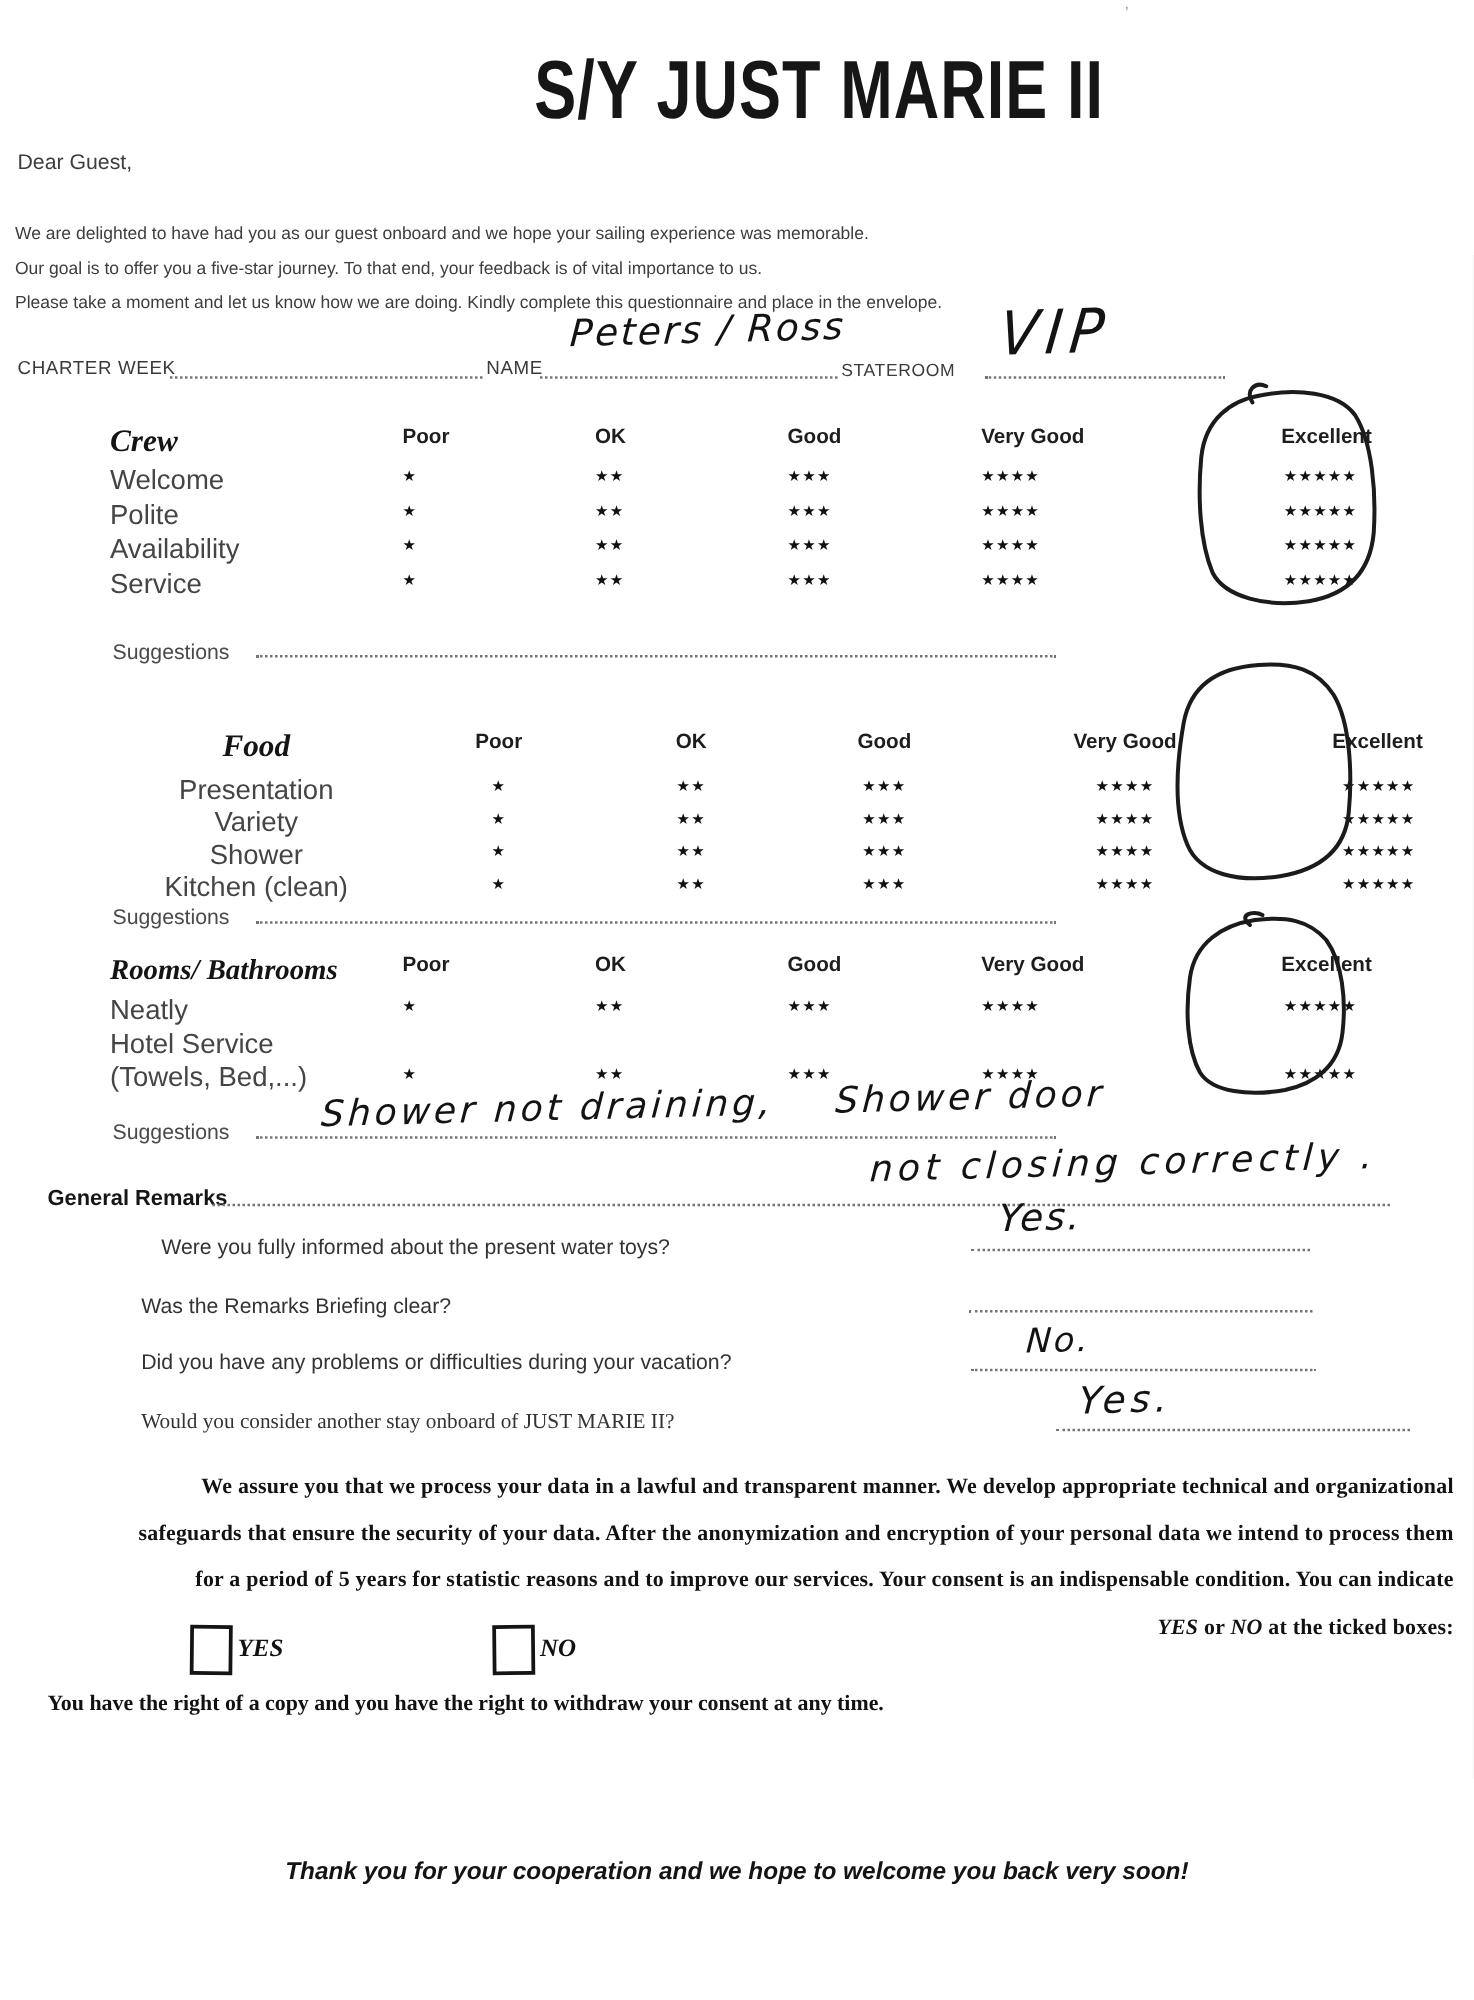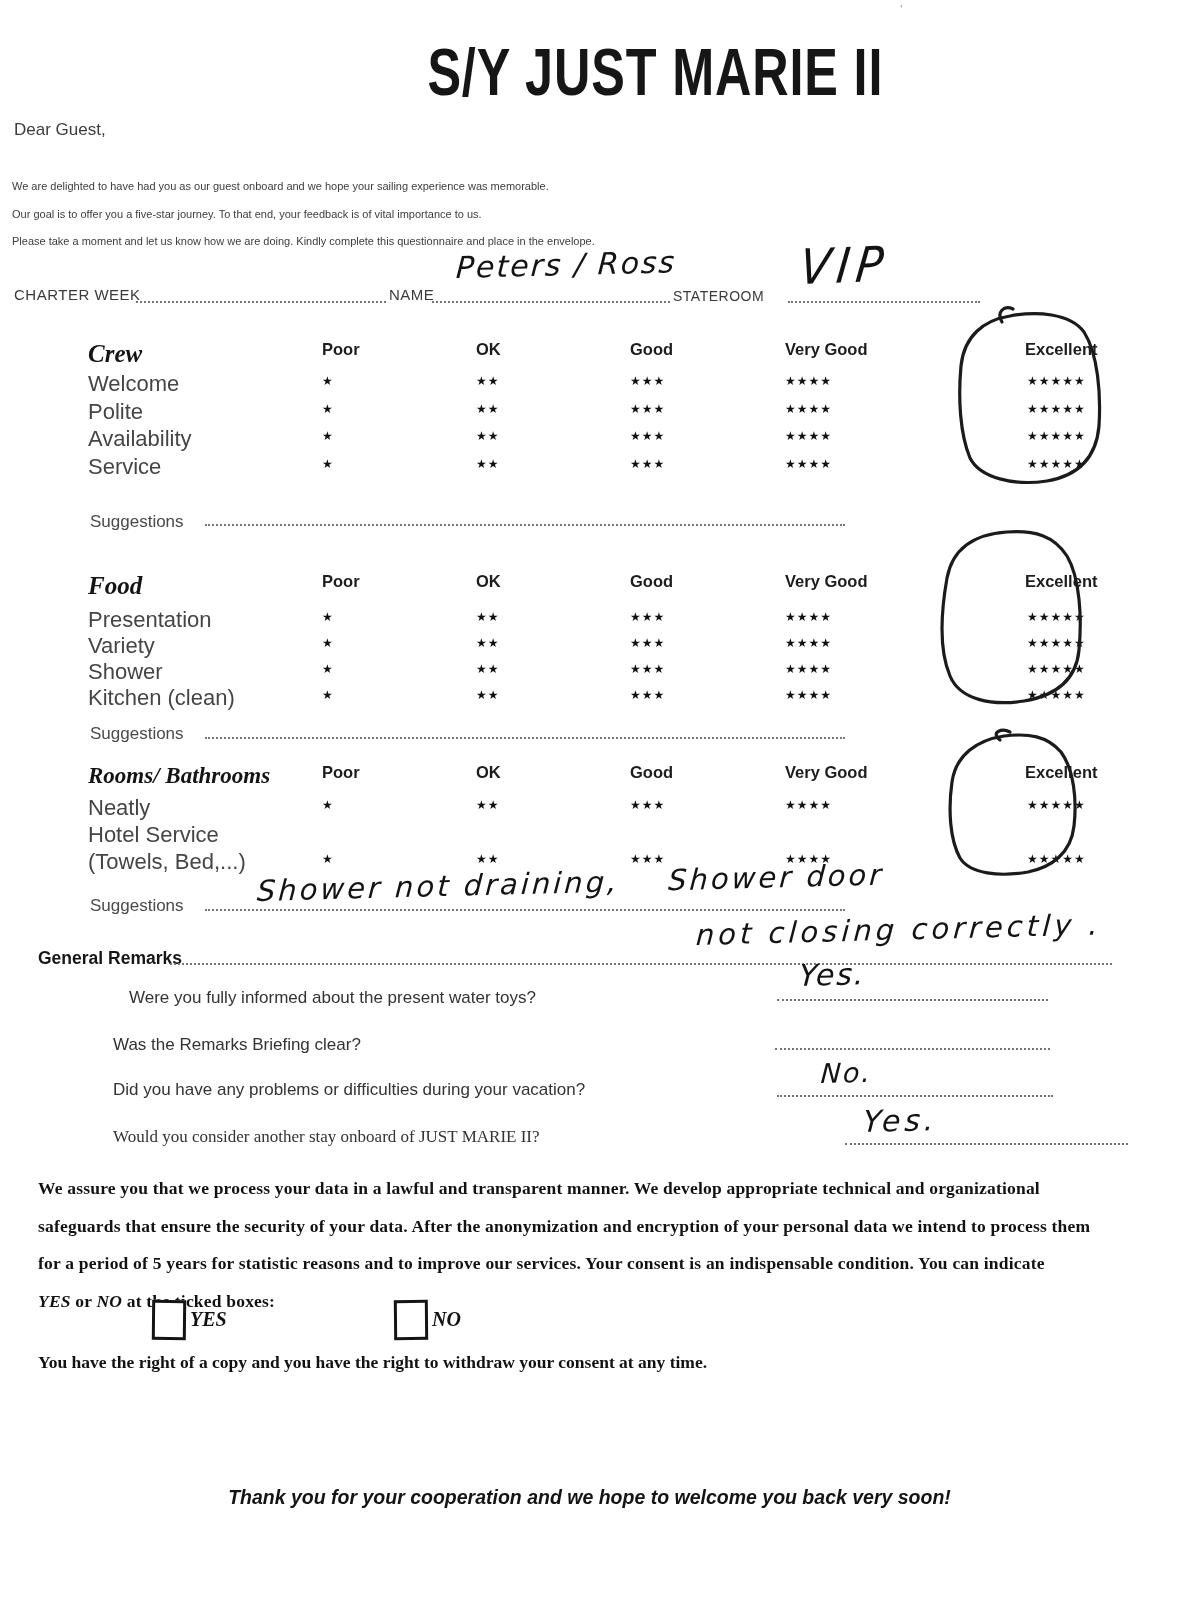--- a/index.html
+++ b/index.html
@@ -2,21 +2,21 @@
 <html><head>
 <meta charset="utf-8">
 <style>
   html,body{margin:0;padding:0;background:#e8e8e8;}
   .page{position:relative;width:1179px;height:1600px;background:#ffffff;margin:0 auto;
         font-family:"Liberation Sans",sans-serif;color:#2f2f2f;overflow:hidden;}
   .abs{position:absolute;}
   .title{font-family:"Liberation Sans",sans-serif;font-weight:700;font-size:60px;color:#161616;
          letter-spacing:1px;transform:scale(0.84,1.1);transform-origin:center top;white-space:nowrap;}
   .light{font-weight:400;color:#3d3d3d;}
-  .intro div{line-height:27.5px;font-size:11px;color:#3d3d3d;}
+  .intro div{line-height:27.5px;font-size:14px;color:#3d3d3d;}
   .flabel{font-size:15px;color:#3a3a3a;letter-spacing:.5px;white-space:nowrap;}
   .dot{border-bottom:2px dotted #757575;height:0;}
   .rt{display:grid;width:1091px;}
   .rt div{white-space:nowrap;}
   .sec-title{font-family:"Liberation Serif",serif;font-weight:700;font-style:italic;font-size:25px;color:#141414;}
   .rh{font-weight:700;font-size:16.5px;color:#1d1d1d;}
   .rl{font-size:22px;color:#454545;}
   .stars{font-size:12px;letter-spacing:1px;color:#101010;padding-top:3px;}
   .sugg{font-size:17px;color:#4a4a4a;}
   .gr{font-weight:700;font-size:17.5px;color:#161616;}
@@ -100,21 +100,21 @@
   </div>
 
   <svg class="abs circ" style="left:950px;top:302px;" width="155" height="185" viewBox="0 0 155 185">
     <path d="M 60 14 C 34 18, 14 34, 11 64 C 8 96, 10 132, 20 156 C 30 176, 64 184, 97 179 C 126 174, 146 158, 149 124 C 151 92, 148 52, 134 30 C 120 11, 86 9, 60 14 Z"></path>
     <path d="M 52 20 C 46 10, 54 3, 63 7"></path>
   </svg>
 
   <div class="abs sugg" style="left:90px;top:512px;">Suggestions</div>
   <div class="abs dot" style="left:205px;top:524px;width:640px;"></div>
 
-  <div class="abs rt" style="left:88px;top:572px;grid-template-columns:234px 154px 154px 155px 230px 164px;grid-template-rows:35px 26px 26px 26px 26px;">
+  <div class="abs rt" style="left:88px;top:584px;grid-template-columns:234px 154px 154px 155px 230px 164px;grid-template-rows:35px 26px 26px 26px 26px;text-align:center;">
     <div class="sec-title">Food</div>
     <div class="rh">Poor</div>
     <div class="rh">OK</div>
     <div class="rh">Good</div>
     <div class="rh">Very Good</div>
     <div class="rh" style="padding-left:10px;">Excellent</div>
 
     <div class="rl">Presentation</div>
     <div class="stars">★</div>
     <div class="stars">★★</div>
@@ -202,21 +202,21 @@
   <div class="abs dot" style="left:775px;top:1048px;width:275px;"></div>
 
   <div class="abs q" style="left:113px;top:1080px;">Did you have any problems or difficulties during your vacation?</div>
   <div class="abs dot" style="left:777px;top:1095px;width:276px;"></div>
   <div class="abs hw" style="left:820px;top:1058px;font-size:27px;">No.</div>
 
   <div class="abs q" style="left:113px;top:1127px;font-family:Liberation Serif, serif;">Would you consider another stay onboard of JUST MARIE II?</div>
   <div class="abs dot" style="left:845px;top:1143px;width:283px;"></div>
   <div class="abs hw" style="left:862px;top:1104px;font-size:30px;letter-spacing:4px;">Yes.</div>
 
-  <div class="abs consent" style="left:38px;top:1170px;width:1125px;">
+  <div class="abs consent" style="left:38px;top:1170px;width:1125px;text-align:right;">
     <div class="ln">We assure you that we process your data in a lawful and transparent manner. We develop appropriate technical and organizational</div>
     <div class="ln">safeguards that ensure the security of your data. After the anonymization and encryption of your personal data we intend to process them</div>
     <div class="ln">for a period of 5 years for statistic reasons and to improve our services. Your consent is an indispensable condition. You can indicate</div>
     <div class="ln" style="white-space:pre;"><i>YES</i><span> or </span><i>NO</i><span> at the ticked boxes:</span></div>
   </div>
 
   <div class="abs cb" style="left:152px;top:1300px;transform:rotate(.6deg);"></div>
   <div class="abs cb-label" style="left:190px;top:1308px;">YES</div>
   <div class="abs cb" style="left:394px;top:1300px;transform:rotate(-.6deg);"></div>
   <div class="abs cb-label" style="left:432px;top:1308px;">NO</div>

